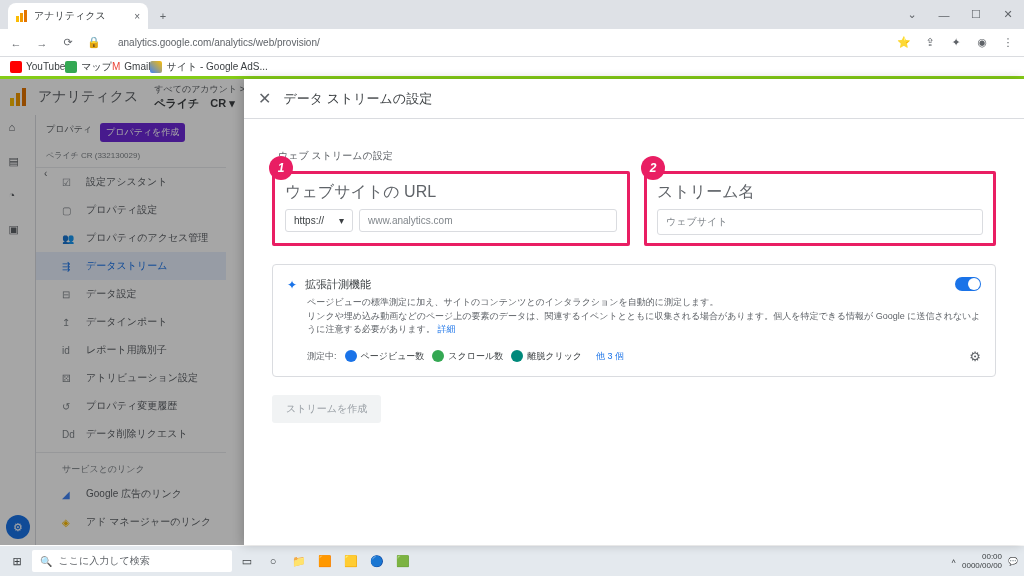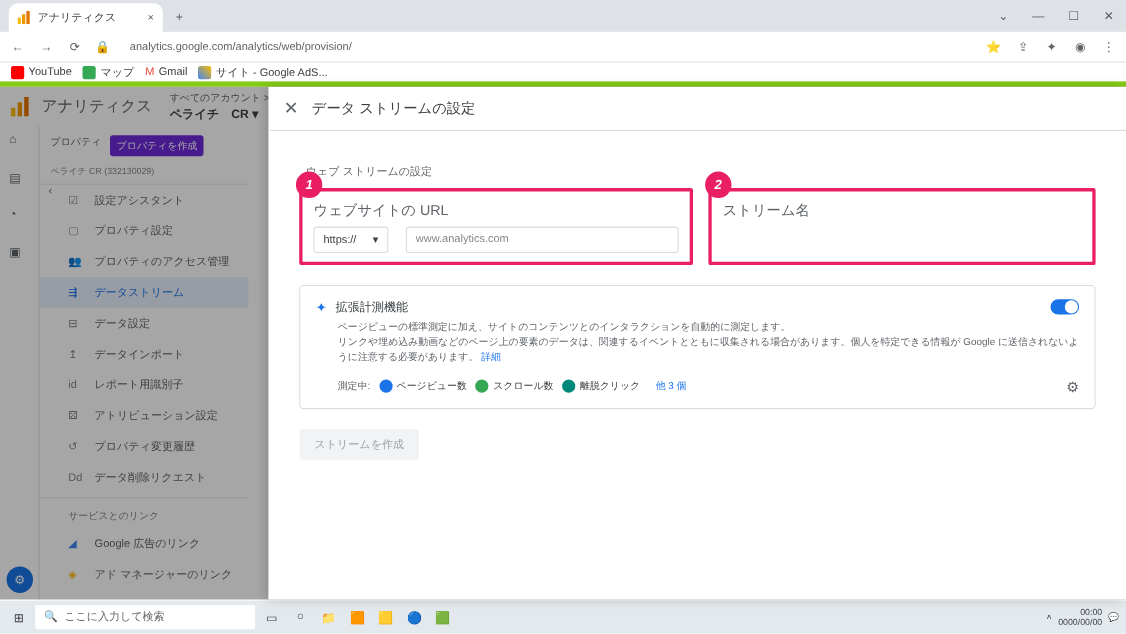--- a/index.html
+++ b/index.html
@@ -6,21 +6,21 @@
 body{width:1024px;height:576px;overflow:hidden;background:#fff;font-size:11px;color:#3c4043}
 .chrome-top{height:29px;background:#dee1e6;display:flex;align-items:flex-end}
 .tab{background:#fff;height:26px;width:140px;margin-left:8px;border-radius:8px 8px 0 0;display:flex;align-items:center;padding:0 8px;gap:6px;font-size:10px}
 .tab-plus{width:22px;height:22px;display:flex;align-items:center;justify-content:center;color:#5f6368;margin-left:4px;margin-bottom:2px;border-radius:50%}
 .win-controls{margin-left:auto;display:flex;height:29px}
 .win-controls div{width:32px;display:flex;align-items:center;justify-content:center;color:#5f6368;font-size:11px}
 .chrome-nav{height:28px;background:#fff;display:flex;align-items:center;padding:0 8px;gap:10px;border-bottom:1px solid #dadce0}
 .nav-icon{color:#5f6368;width:16px;text-align:center}
 .url-bar{flex:1;font-size:10px;color:#5f6368;padding-left:6px}
 .ext-icons{display:flex;gap:10px;align-items:center}
-.bookmarks{height:22px;background:#fff;display:flex;align-items:center;padding:0 10px;gap:10px;font-size:10px;color:#3c4043;border-bottom:5px solid #84cc16}
+.bookmarks{height:22px;background:#fff;display:flex;align-items:center;padding:0 10px;gap:0;font-size:10px;color:#3c4043;border-bottom:3px solid #84cc16}
 .bm{display:flex;align-items:center;gap:4px}
 .bm-ico{width:12px;height:12px;border-radius:2px;display:inline-block}
 .app{display:flex;height:466px;position:relative}
 .ga-header{position:absolute;top:0;left:0;right:0;height:36px;display:flex;align-items:center;padding:0 10px;gap:8px;background:#fff;z-index:1}
 .ga-logo{width:20px;height:20px;display:flex;align-items:center}
 .ga-title{font-size:14px;color:#5f6368;font-weight:500}
 .ga-acct{font-size:9px;color:#5f6368;margin-left:8px}
 .ga-acct b{font-size:11px;color:#3c4043;display:block}
 .sidebar{width:36px;background:#fff;border-right:1px solid #dadce0;padding-top:42px;display:flex;flex-direction:column;align-items:center;gap:16px}
 .sb-ico{width:18px;height:18px;color:#5f6368}
@@ -42,22 +42,22 @@
 .modal{position:absolute;top:0;right:0;bottom:0;width:780px;background:#fff;z-index:10;box-shadow:-2px 0 10px rgba(0,0,0,0.2)}
 .modal-hdr{height:40px;display:flex;align-items:center;padding:0 14px;gap:12px;border-bottom:1px solid #dadce0}
 .modal-close{font-size:16px;color:#5f6368;cursor:pointer}
 .modal-title{font-size:13px;color:#3c4043}
 .modal-body{padding:30px 28px}
 .section-label{font-size:10px;color:#5f6368;margin-bottom:8px;padding-left:6px}
 .row{display:flex;gap:14px;margin-bottom:18px}
 .field-box{border:3px solid #e91e63;border-radius:2px;padding:8px 10px;position:relative}
 .f1{flex:0 0 358px}
 .f2{flex:1}
-.field-label{font-size:13px;color:#5f6368;margin-bottom:6px}
-.input-row{display:flex;gap:16px}
+.field-label{font-size:16px;color:#5f6368;margin-bottom:6px}
+.input-row{display:flex;gap:6px}
 .proto{border:1px solid #dadce0;border-radius:3px;padding:5px 8px;font-size:10px;color:#3c4043;width:68px;display:flex;justify-content:space-between;align-items:center}
 .txt-input{border:1px solid #dadce0;border-radius:3px;padding:5px 8px;font-size:10px;color:#80868b;flex:1}
 .badge{position:absolute;top:-18px;left:-6px;width:24px;height:24px;background:#e91e63;color:#fff;border-radius:50%;display:flex;align-items:center;justify-content:center;font-size:12px;font-style:italic;font-weight:bold}
 .enh-box{border:1px solid #dadce0;border-radius:4px;padding:12px 14px}
 .enh-hdr{display:flex;align-items:center;gap:8px;margin-bottom:4px}
 .sparkle{color:#1a73e8;font-size:12px}
 .enh-title{font-size:11px;font-weight:400}
 .enh-desc{font-size:9px;color:#5f6368;line-height:1.5;padding-left:20px}
 .enh-desc a{color:#1a73e8;text-decoration:none}
 .toggle{position:absolute;right:14px;top:12px;width:26px;height:14px;background:#1a73e8;border-radius:7px}
@@ -238,20 +238,21 @@
             <div class="proto">
                 <span>https://</span>
                 <span>▾</span>
               </div>
             <div class="txt-input" placeholder="www.mywebsite.com"><span>www.analytics.com</span></div>
           </div>
         </div>
         <div class="field-box f2">
           <div class="badge">2</div>
           <div class="field-label">ストリーム名</div>
+          <div class="txt-input"><span>ウェブサイト</span></div>
         </div>
       </div>
       <div class="enh-box enh-row">
         <div class="toggle"></div>
         <div class="enh-hdr">
           <span class="sparkle">✦</span>
           <span class="enh-title">拡張計測機能</span>
         </div>
         <div class="enh-desc">
           <span>ページビューの標準測定に加え、サイトのコンテンツとのインタラクションを自動的に測定します。</span><br>

